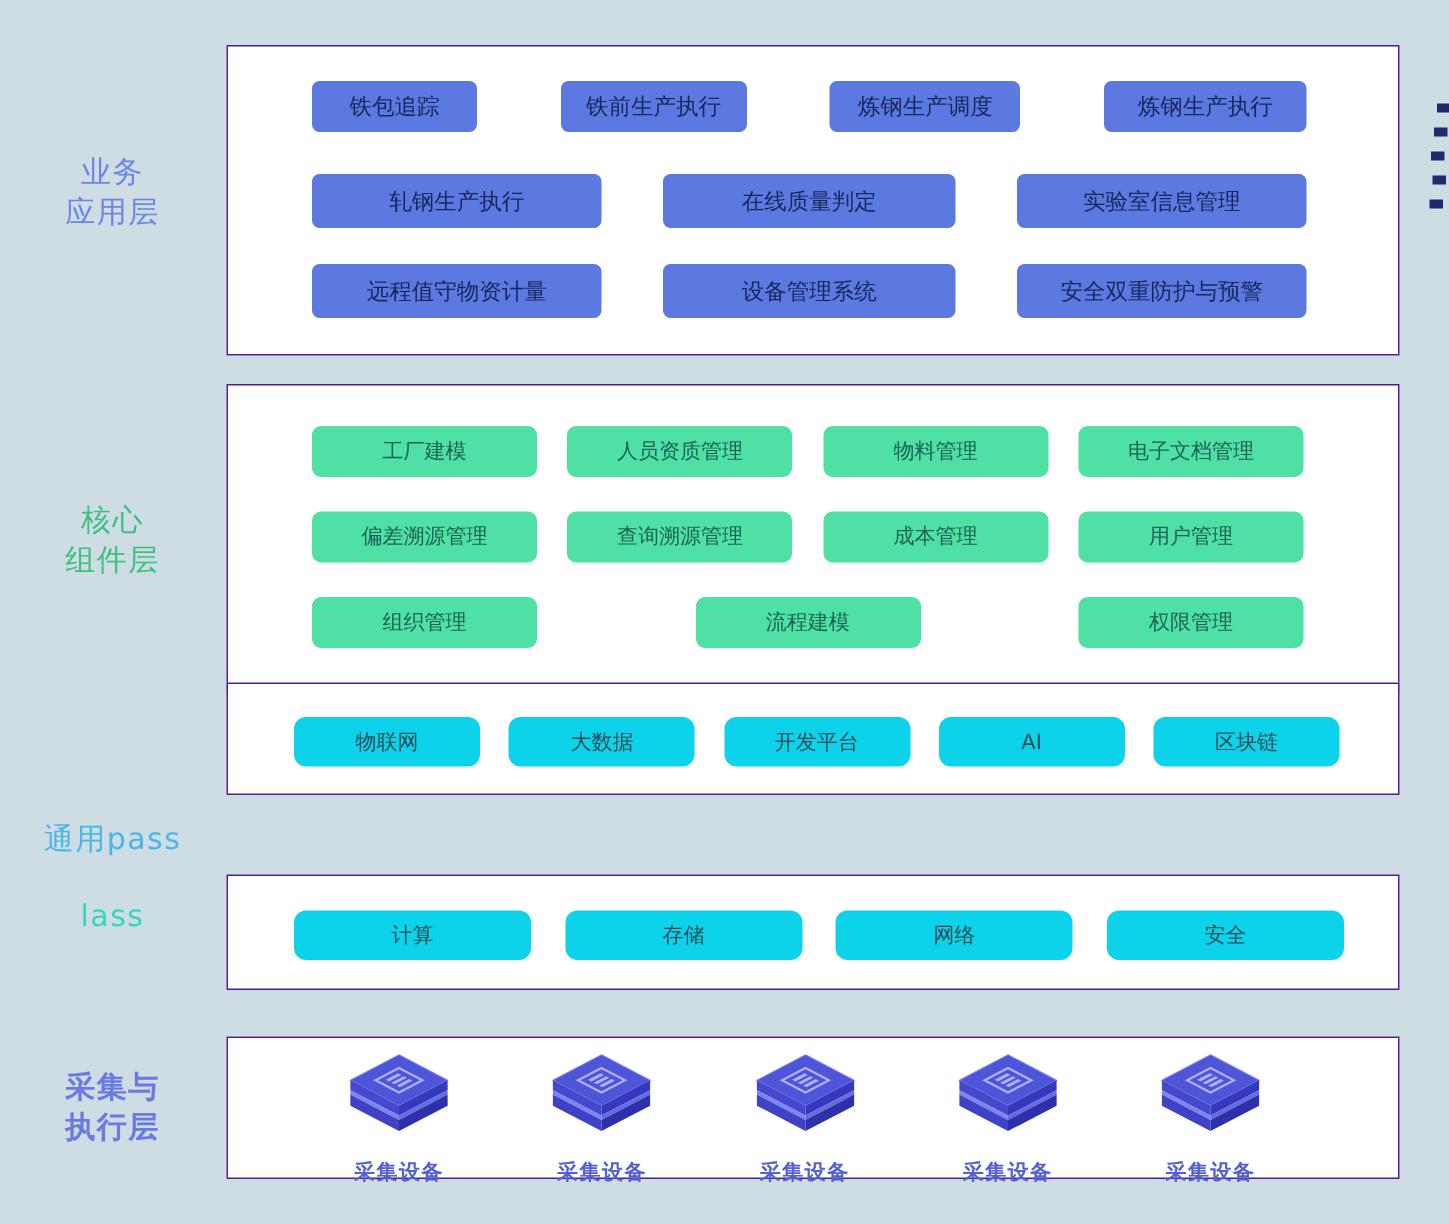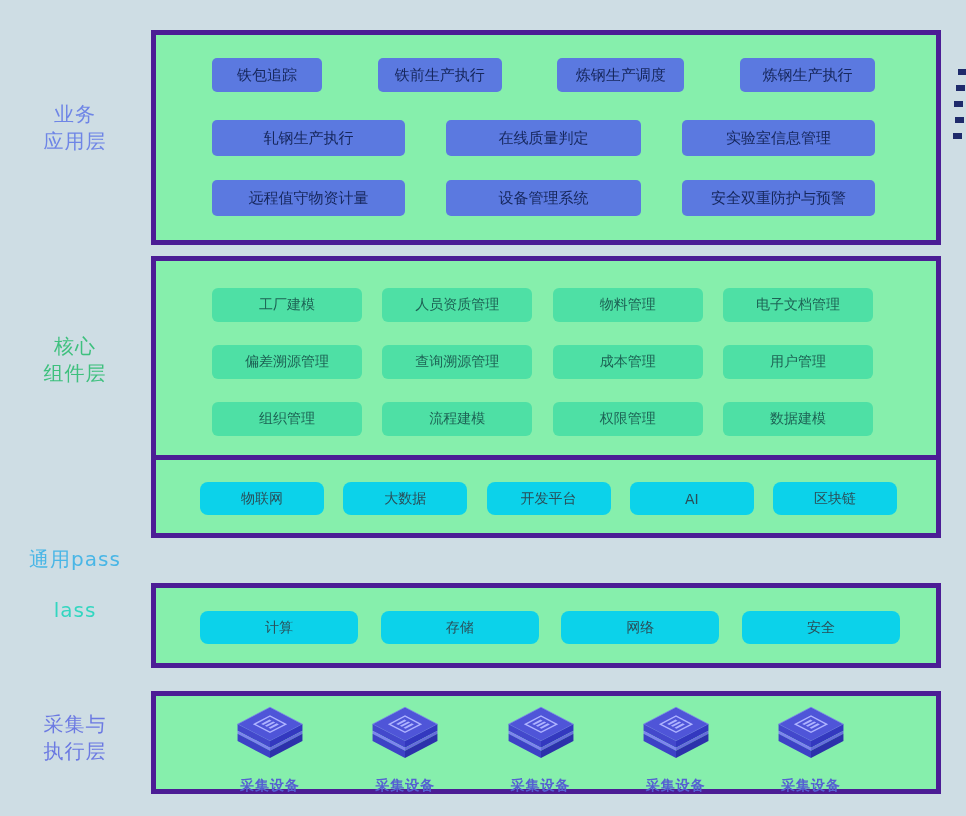--- a/index.html
+++ b/index.html
@@ -4,37 +4,37 @@
 <style>
   html,body{margin:0;padding:0;background:#cedde4;}
   .stage{
     position:relative;width:966px;height:816px;overflow:hidden;
     background:#cedde4;
     font-family:"DejaVu Sans",sans-serif;
     -webkit-font-smoothing:antialiased;
   }
   .panel{
     position:absolute;left:151px;width:780px;
-    background:#86efac;
-    border:5px solid #4c1d95;
+    background:#ffffff;
+    border:1px solid #4c1d95;
   }
   .panel-1{top:30px;height:205px;}
   .panel-2{top:256px;height:205px;}
   .panel-3{top:455px;height:73px;}
   .panel-4{top:583px;height:75px;}
   .panel-5{top:691px;height:93px;}
   .layer-label{
     position:absolute;left:0;width:150px;text-align:center;
     font-size:20px;line-height:27px;font-weight:500;letter-spacing:1px;
   }
   .ll-1{top:101px;color:#6e85e6;}
   .ll-2{top:333px;color:#3ec07e;}
   .ll-3{top:504px;color:#49b6e6;margin-top:42px;}
   .ll-4{top:597px;color:#33d6c0;}
-  .ll-5{top:711px;color:#6b79e2;}
+  .ll-5{top:711px;color:#6b79e2;font-weight:bold;}
   .row{
     position:absolute;display:flex;justify-content:space-between;align-items:flex-start;
   }
   .btn{
     display:flex;align-items:center;justify-content:center;
     font-size:15px;box-sizing:border-box;white-space:nowrap;
     cursor:default;
   }
   .btn-blue{
     background:#5b79e0;color:#16275c;border-radius:5px;height:34px;
@@ -146,21 +146,20 @@
     <div class="row r-p2-2">
       <div class="btn btn-green" style="width:150px">偏差溯源管理</div>
       <div class="btn btn-green" style="width:150px">查询溯源管理</div>
       <div class="btn btn-green" style="width:150px">成本管理</div>
       <div class="btn btn-green" style="width:150px">用户管理</div>
     </div>
     <div class="row r-p2-3">
       <div class="btn btn-green" style="width:150px">组织管理</div>
       <div class="btn btn-green" style="width:150px">流程建模</div>
       <div class="btn btn-green" style="width:150px">权限管理</div>
-      <div class="btn btn-green" style="width:150px">数据建模</div>
     </div>
   </div>
 
   <div class="panel panel-3">
     <div class="row r-p3-1">
       <div class="btn btn-cyan" style="width:124px">物联网</div>
       <div class="btn btn-cyan" style="width:124px">大数据</div>
       <div class="btn btn-cyan" style="width:124px">开发平台</div>
       <div class="btn btn-cyan" style="width:124px">AI</div>
       <div class="btn btn-cyan" style="width:124px">区块链</div>

